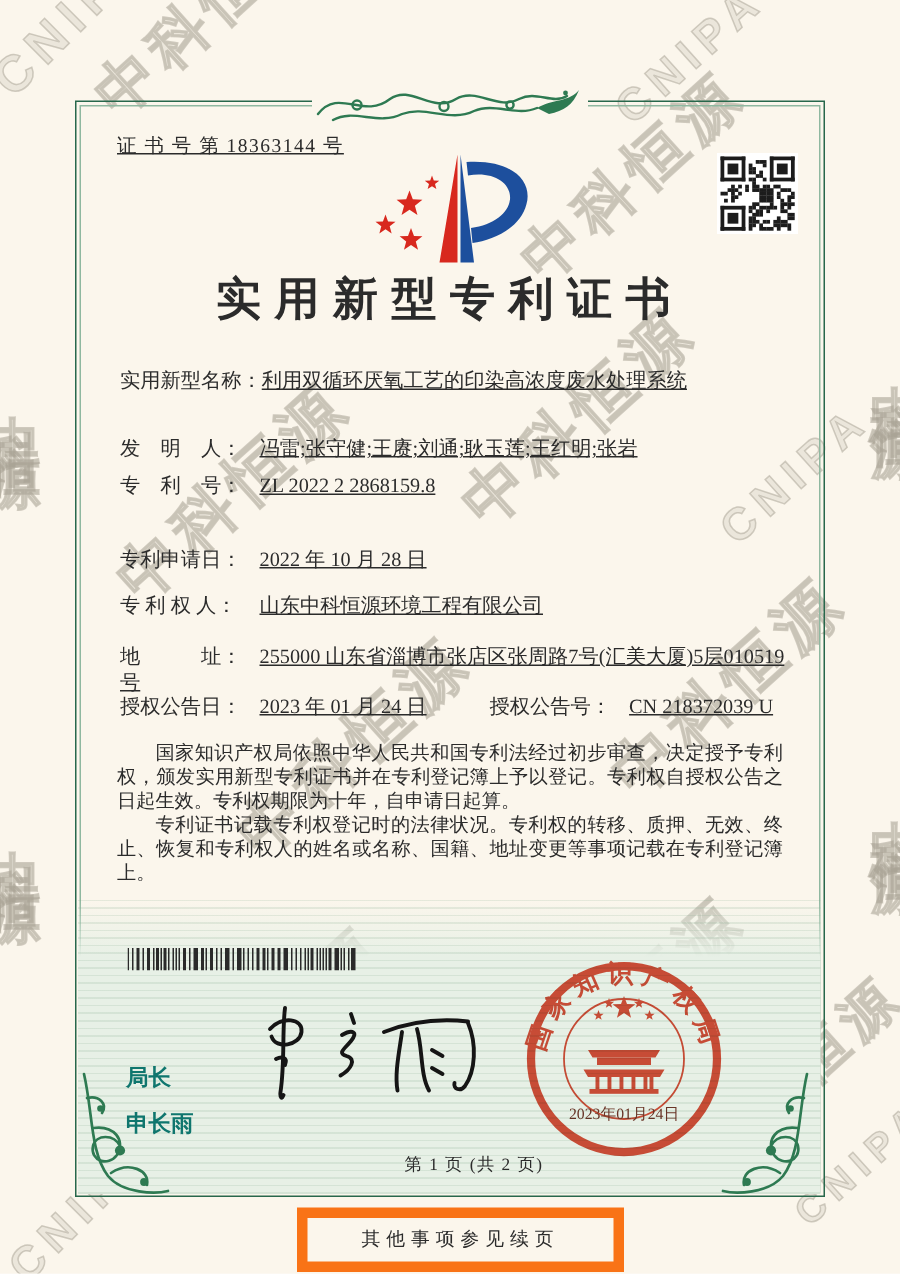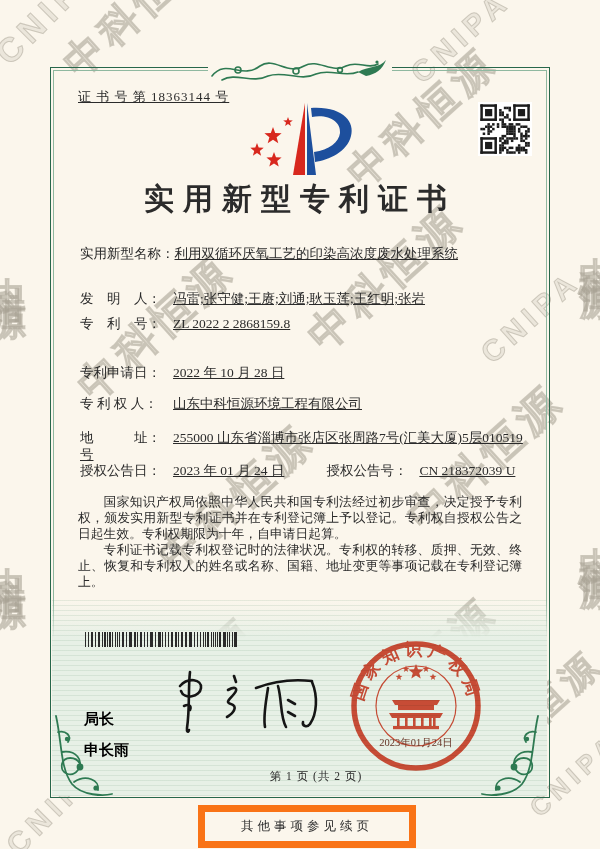--- a/index.html
+++ b/index.html
@@ -36,21 +36,21 @@
   #row-patentee{top:395px;}
   #row-address{top:429px;width:452px;white-space:normal;line-height:17px;}
   #row-address .lab{float:left;}
   #row-grant{top:462px;}
   #grant-no-label{margin-left:42px;}
   #paragraphs{left:78px;top:495px;width:444px;font-size:12.8px;line-height:15.9px;
               text-align:justify;}
   #paragraphs p{margin:0;text-indent:2em;}
   #barcode{left:85px;top:632px;}
   #director{left:84px;top:703px;font-family:"Liberation Sans","DejaVu Sans",sans-serif;
-            font-size:15px;font-weight:600;line-height:31px;color:#000000;}
+            font-size:15px;font-weight:600;line-height:31px;color:#0f766e;}
   #signature{left:172px;top:660px;}
   #seal{left:340px;top:630px;mix-blend-mode:multiply;}
   #page-info{left:16px;top:769px;width:600px;text-align:center;font-size:11.5px;letter-spacing:1px;}
   #cont-box{left:198px;top:805px;width:204px;height:29px;border:7px solid #f97316;
             text-align:center;line-height:29px;font-size:12.5px;letter-spacing:4px;z-index:3;
             background:transparent;}
   #dragon{left:208px;top:46px;z-index:4;}
   .corner{z-index:4;}
   #corner-l{left:52px;top:712px;}
   #corner-r{left:478px;top:712px;transform:scaleX(-1);}

